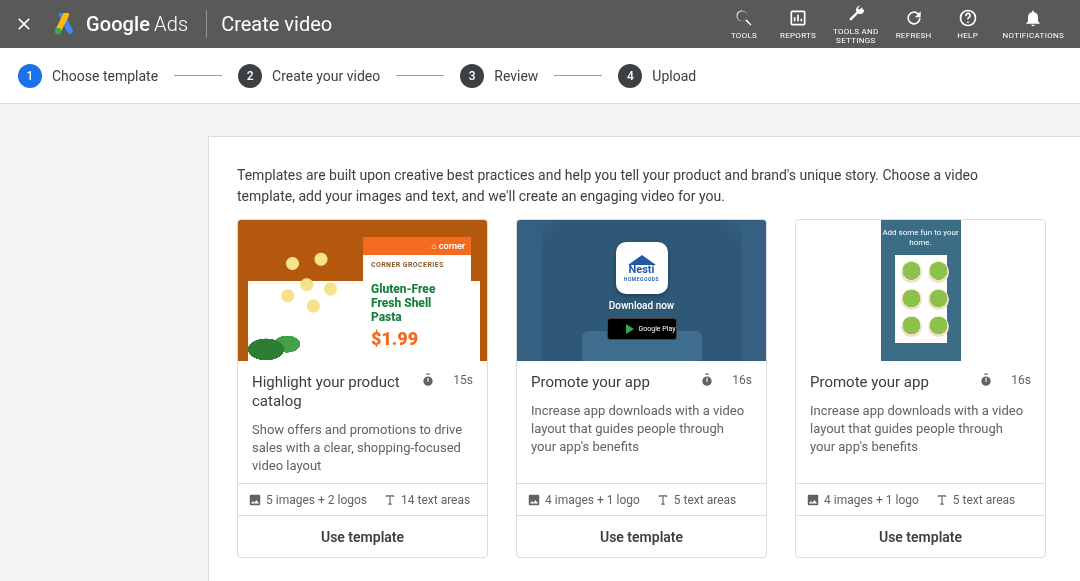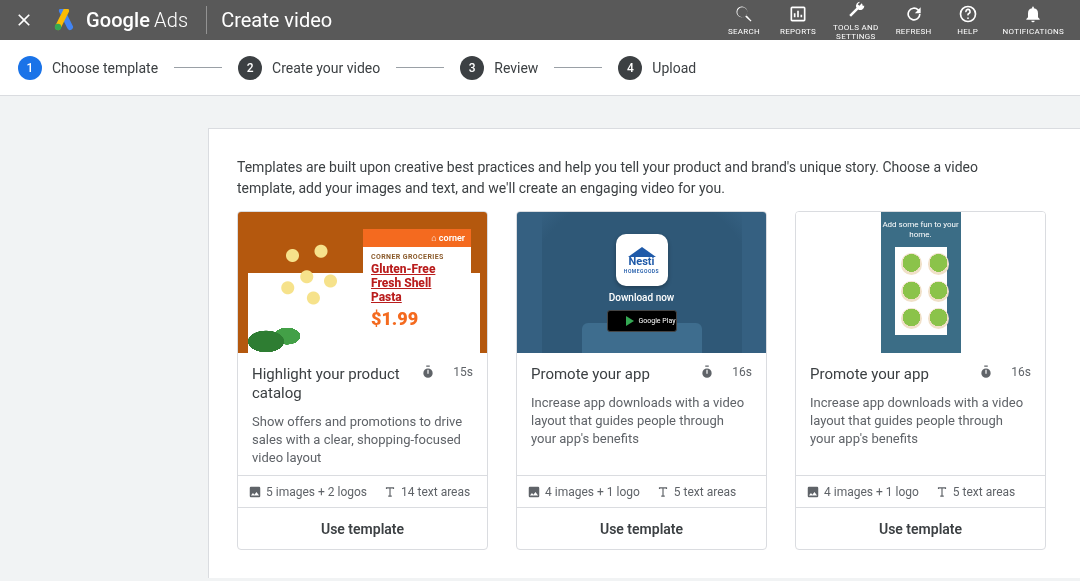--- a/index.html
+++ b/index.html
@@ -6,21 +6,21 @@
   body {
     font-family: 'Google Sans', Roboto, Arial, sans-serif;
     width: 1080px;
     height: 581px;
     background: #f1f3f4;
     overflow: hidden;
   }
 
   
   .header {
-    height: 40px;
+    height: 48px;
     background: #595959;
     color: #fff;
     display: flex;
     align-items: center;
     padding: 0 8px 0 0;
   }
   .header-left { display: flex; align-items: center; }
   .close-btn {
     width: 48px; height: 52px;
     display: flex; align-items: center; justify-content: center;
@@ -127,21 +127,21 @@
   }
   .media1 .prod-box .brand {
     height:18px; display:flex; align-items:center; justify-content:flex-end;
     padding-right:6px; font-size:9px; font-weight:600;
   }
   .media1 .prod-box .panel {
     background:#fff; color:#333; height:106px; margin:0 0 0 0;
     padding:6px 8px;
   }
   .media1 .prod-box .sub { font-size:7px; letter-spacing:.4px; color:#8a5a2b; font-weight:700; }
-  .media1 .prod-box .ptitle { font-size:12px; font-weight:800; line-height:1.15; color:#b91c1c; margin-top:2px;text-decoration:underline; }
+  .media1 .prod-box .ptitle { font-size:12px; font-weight:800; line-height:1.15; color:#15803d; margin-top:14px; }
   .media1 .prod-box .price { font-size:18px; font-weight:900; color:#f46a1f; margin-top:4px; }
   .media1 .pasta {
     position:absolute; left:26px; top:18px; width:95px; height:85px;
     background: radial-gradient(circle at 30% 30%, #f6e28b 0 6px, transparent 7px),
                 radial-gradient(circle at 60% 25%, #f6e28b 0 6px, transparent 7px),
                 radial-gradient(circle at 45% 55%, #f6e28b 0 6px, transparent 7px),
                 radial-gradient(circle at 70% 60%, #f6e28b 0 6px, transparent 7px),
                 radial-gradient(circle at 25% 68%, #f6e28b 0 6px, transparent 7px),
                 radial-gradient(circle at 52% 80%, #f6e28b 0 6px, transparent 7px);
   }
@@ -257,21 +257,21 @@
     <div class="page-title">Create video</div>
   </div>
 
   <div class="header-right">
     <div class="tool">
       <span class="tool-icon">
         <svg viewBox="0 0 24 24" width="20" height="20" fill="#fff">
             <path d="M15.5 14h-.79l-.28-.27a6.5 6.5 0 1 0-.7.7l.27.28v.79L20 21l1-1-5.5-6zM10 16a6 6 0 1 1 0-12 6 6 0 0 1 0 12z"></path>
           </svg>
       </span>
-      <span class="tool-label">SEARCH</span>
+      <span class="tool-label">TOOLS</span>
     </div>
     <div class="tool">
       <span class="tool-icon">
         <svg viewBox="0 0 24 24" width="20" height="20" fill="none" stroke="#fff" stroke-width="2">
             <rect x="4" y="4" width="16" height="16" rx="1"></rect>
             <path d="M8 16v-5M12 16V8M16 16v-3"></path>
           </svg>
       </span>
       <span class="tool-label">REPORTS</span>
     </div>

